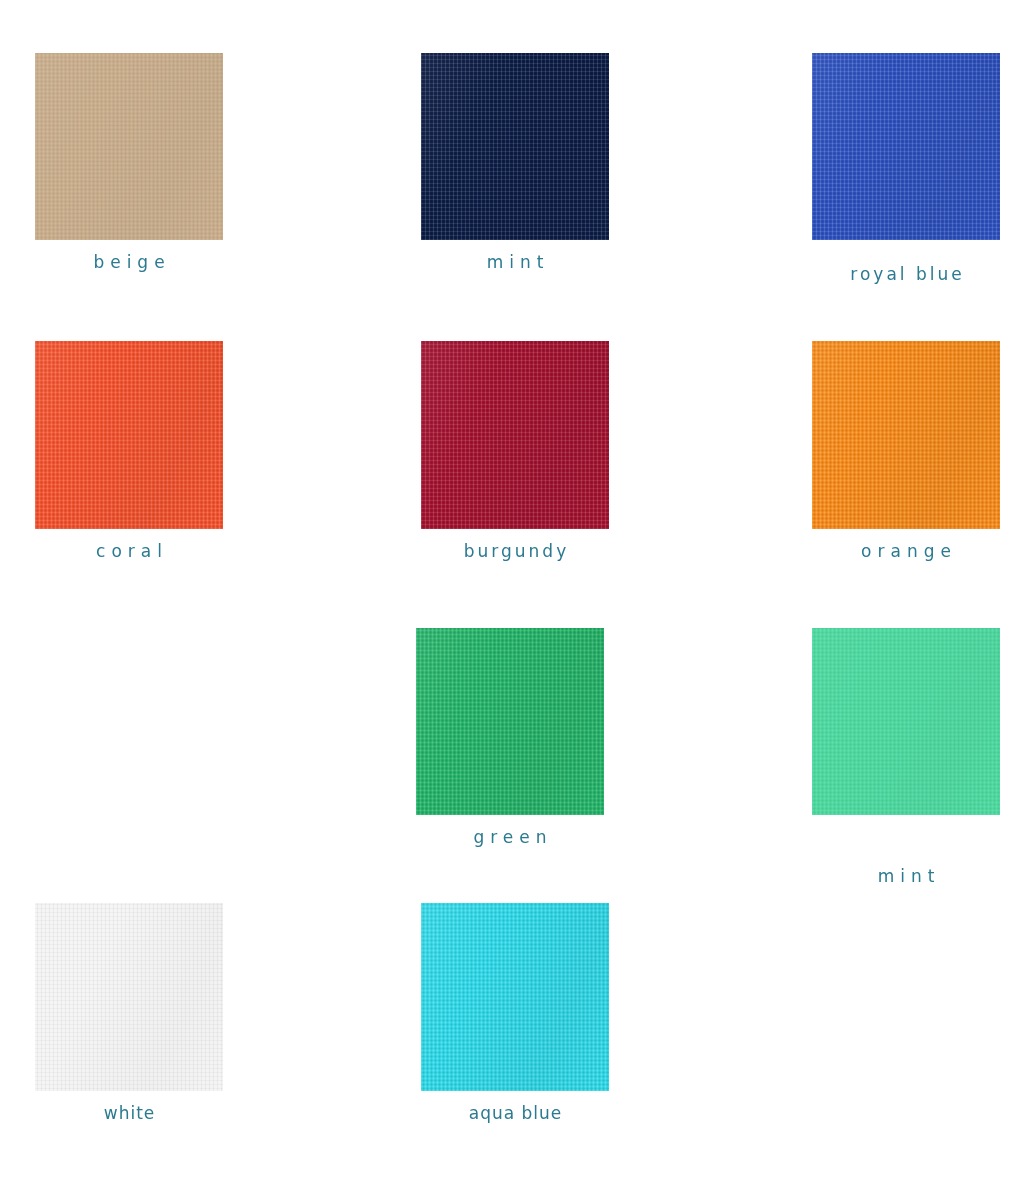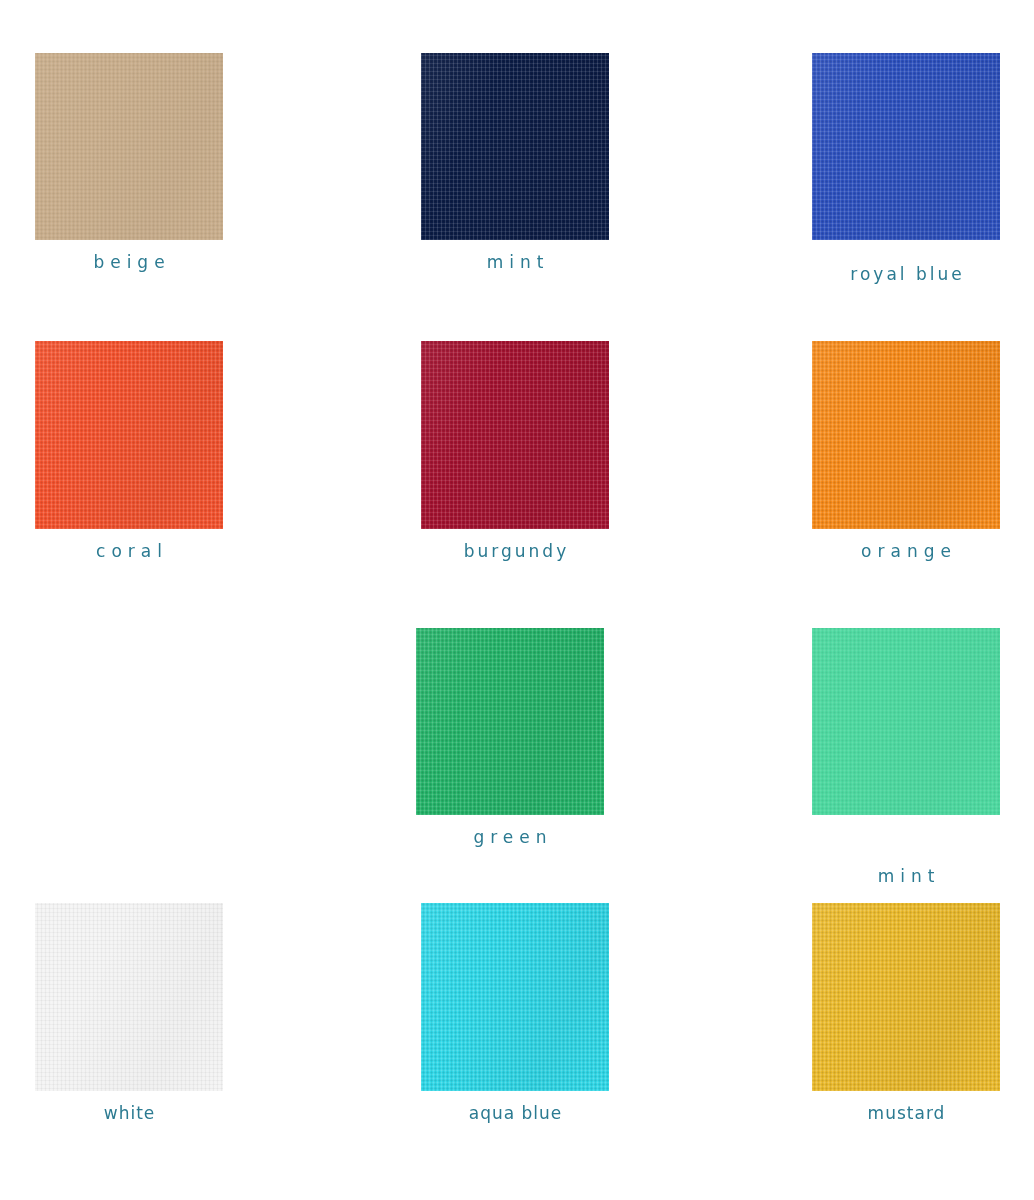--- a/index.html
+++ b/index.html
@@ -141,17 +141,13 @@
       <div class="swatch-label track-wide" style="color: rgb(43, 122, 145);">mint</div>
     </div>
     <div class="swatch-cell" style="left: 35px; top: 903px; width: 188px;">
       <div class="swatch-chip is-pale" title="white" style="width: 188px; height: 188px; background-color: rgb(244, 244, 244);"></div>
       <div class="swatch-label track-tight" style="color: rgb(43, 122, 145);">white</div>
     </div>
     <div class="swatch-cell" style="left: 421px; top: 903px; width: 188px;">
       <div class="swatch-chip" title="aqua blue" style="width: 188px; height: 188px; background-color: rgb(46, 216, 232);"></div>
       <div class="swatch-label track-tight" style="color: rgb(43, 122, 145);">aqua blue</div>
     </div>
-    <div class="swatch-cell" style="left: 812px; top: 903px; width: 188px;">
-      <div class="swatch-chip" title="mustard" style="width: 188px; height: 188px; background-color: rgb(235, 186, 42);"></div>
-      <div class="swatch-label track-tight" style="color: rgb(43, 122, 145);">mustard</div>
-    </div>
   </div>
 
 </body></html>

